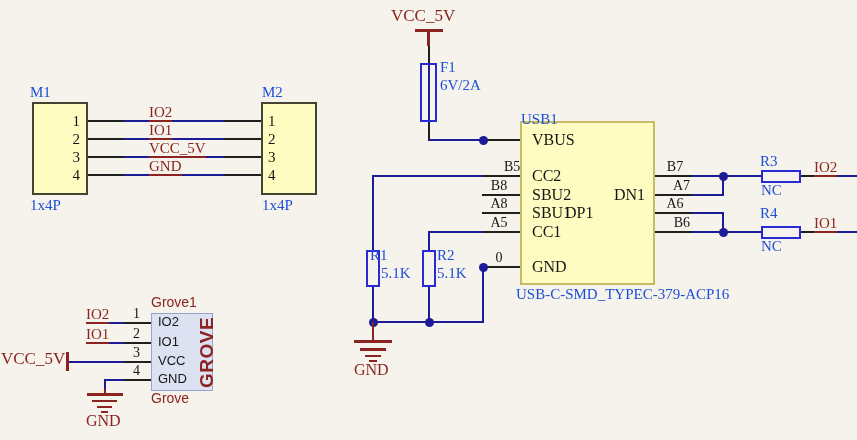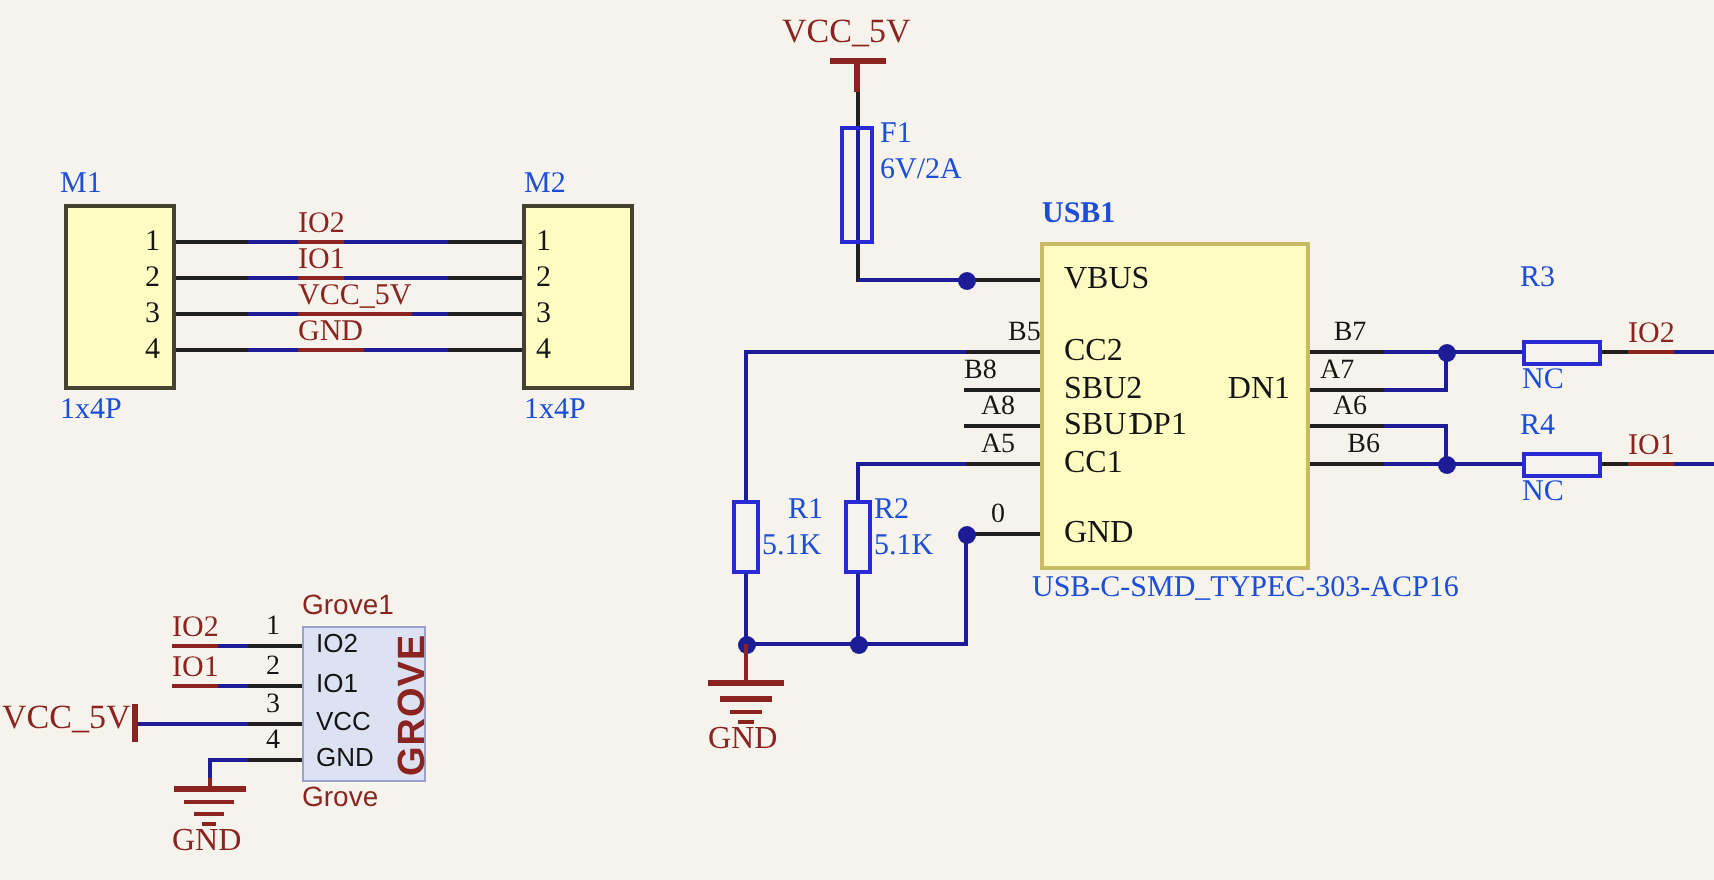--- a/index.html
+++ b/index.html
@@ -111,41 +111,41 @@
   <div class="w" style="left:428px;top:65px;width:2px;height:55px;"></div>
   <span class="t blue" style="left:440px;top:60px;">F1</span>
   <span class="t blue" style="left:440px;top:78px;">6V/2A</span>
 
   <div class="wb" style="left:428px;top:122px;width:2px;height:19px;"></div>
   <div class="w" style="left:429px;top:139px;width:55px;height:2px;"></div>
   <div class="wb" style="left:484px;top:139px;width:36px;height:2px;"></div>
   <div class="dot" style="left:479px;top:136px;"></div>
 
   <div class="chip" style="left:520px;top:121px;width:135px;height:164px;"></div>
-  <span class="t blue" style="left:521px;top:100px;font-weight:bold;">USB1</span>
-  <span class="t blue" style="left:516px;top:287px;">USB-C-SMD_TYPEC-303-ACP16</span>
+  <span class="t blue" style="left:521px;top:112px;">USB1</span>
+  <span class="t blue" style="left:516px;top:287px;">USB-C-SMD_TYPEC-379-ACP16</span>
 
   <span class="t pname" style="left:532px;top:130px;">VBUS</span>
   <span class="t pname" style="left:532px;top:166px;">CC2</span>
   <span class="t pname" style="left:532px;top:185px;">SBU2</span>
   <span class="t pname" style="left:532px;top:203px;">SBU1</span>
   <span class="t pname" style="left:532px;top:222px;">CC1</span>
   <span class="t pname" style="left:532px;top:257px;">GND</span>
 
   <span class="t pname" style="left:565px;top:185px;width:80px;text-align:right;">DN1</span>
   <span class="t pname" style="left:565px;top:203px;width:80px;">DP1</span>
 
   <span class="t pnum" style="left:504px;top:160px;width:34px;text-align:left;">B5</span>
-  <span class="t pnum" style="left:482px;top:179px;width:34px;text-align:left;">B8</span>
+  <span class="t pnum" style="left:482px;top:179px;width:34px;text-align:center;">B8</span>
   <span class="t pnum" style="left:482px;top:197px;width:34px;text-align:center;">A8</span>
   <span class="t pnum" style="left:482px;top:216px;width:34px;text-align:center;">A5</span>
   <span class="t pnum" style="left:482px;top:251px;width:34px;text-align:center;">0</span>
 
   <span class="t pnum" style="left:660px;top:160px;width:30px;text-align:center;">B7</span>
-  <span class="t pnum" style="left:660px;top:179px;width:30px;text-align:left;">A7</span>
+  <span class="t pnum" style="left:660px;top:179px;width:30px;text-align:right;">A7</span>
   <span class="t pnum" style="left:660px;top:197px;width:30px;text-align:center;">A6</span>
   <span class="t pnum" style="left:660px;top:216px;width:30px;text-align:right;">B6</span>
 
   <div class="wb" style="left:483px;top:175px;width:37px;height:2px;"></div>
   <div class="wb" style="left:482px;top:194px;width:38px;height:2px;"></div>
   <div class="wb" style="left:482px;top:212px;width:38px;height:2px;"></div>
   <div class="wb" style="left:483px;top:231px;width:37px;height:2px;"></div>
   <div class="wb" style="left:483px;top:266px;width:37px;height:2px;"></div>
 
   <div class="wb" style="left:655px;top:175px;width:37px;height:2px;"></div>
@@ -160,21 +160,21 @@
   <div class="w" style="left:372px;top:287px;width:2px;height:36px;"></div>
   <div class="w" style="left:428px;top:287px;width:2px;height:36px;"></div>
   <div class="w" style="left:482px;top:266px;width:2px;height:57px;"></div>
   <div class="w" style="left:372px;top:321px;width:112px;height:2px;"></div>
   <div class="dot" style="left:479px;top:263px;"></div>
   <div class="dot" style="left:369px;top:318px;"></div>
   <div class="dot" style="left:425px;top:318px;"></div>
 
   <div class="outl" style="left:366px;top:250px;width:14px;height:37px;"></div>
   <div class="outl" style="left:422px;top:250px;width:14px;height:37px;"></div>
-  <span class="t blue" style="left:394px;top:248px;">R1</span>
+  <span class="t blue" style="left:370px;top:248px;">R1</span>
   <span class="t blue" style="left:381px;top:266px;">5.1K</span>
   <span class="t blue" style="left:437px;top:248px;">R2</span>
   <span class="t blue" style="left:437px;top:266px;">5.1K</span>
 
   <div class="wr" style="left:372px;top:322px;width:2px;height:18px;"></div>
   <div class="wr" style="left:354px;top:340px;width:38px;height:3px;"></div>
   <div class="wr" style="left:360px;top:348px;width:26px;height:3px;"></div>
   <div class="wr" style="left:365px;top:355px;width:16px;height:2px;"></div>
   <div class="wr" style="left:369px;top:360px;width:8px;height:2px;"></div>
   <span class="t red" style="left:354px;top:362px;font-size:16px;">GND</span>
@@ -188,21 +188,21 @@
   <div class="dot" style="left:719px;top:172px;"></div>
   <div class="dot" style="left:719px;top:228px;"></div>
 
   <div class="outl" style="left:761px;top:170px;width:40px;height:13px;"></div>
   <div class="outl" style="left:761px;top:226px;width:40px;height:13px;"></div>
   <div class="wb" style="left:801px;top:175px;width:13px;height:2px;"></div>
   <div class="w" style="left:814px;top:175px;width:43px;height:2px;"></div>
   <div class="wb" style="left:801px;top:231px;width:13px;height:2px;"></div>
   <div class="w" style="left:814px;top:231px;width:43px;height:2px;"></div>
 
-  <span class="t blue" style="left:760px;top:132px;">R3</span>
+  <span class="t blue" style="left:760px;top:154px;">R3</span>
   <span class="t blue" style="left:761px;top:183px;">NC</span>
   <span class="t blue" style="left:760px;top:206px;">R4</span>
   <span class="t blue" style="left:761px;top:239px;">NC</span>
 
   <span class="t redu" style="left:814px;top:160px;">IO2</span>
   <span class="t redu" style="left:814px;top:216px;">IO1</span>
 
 </div>
 
 </body></html>

